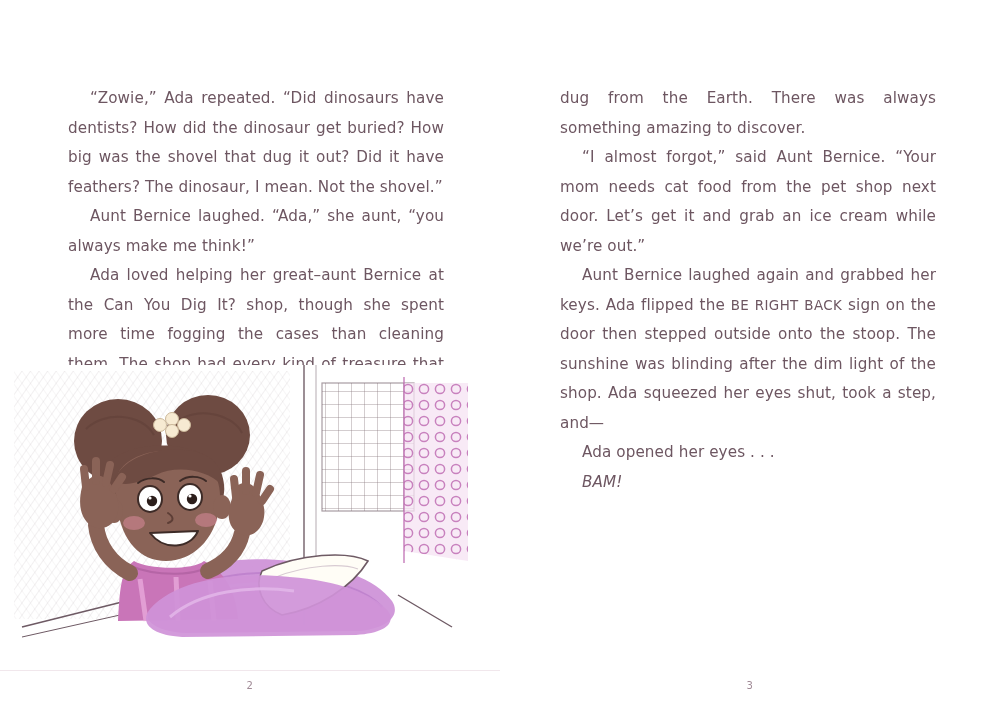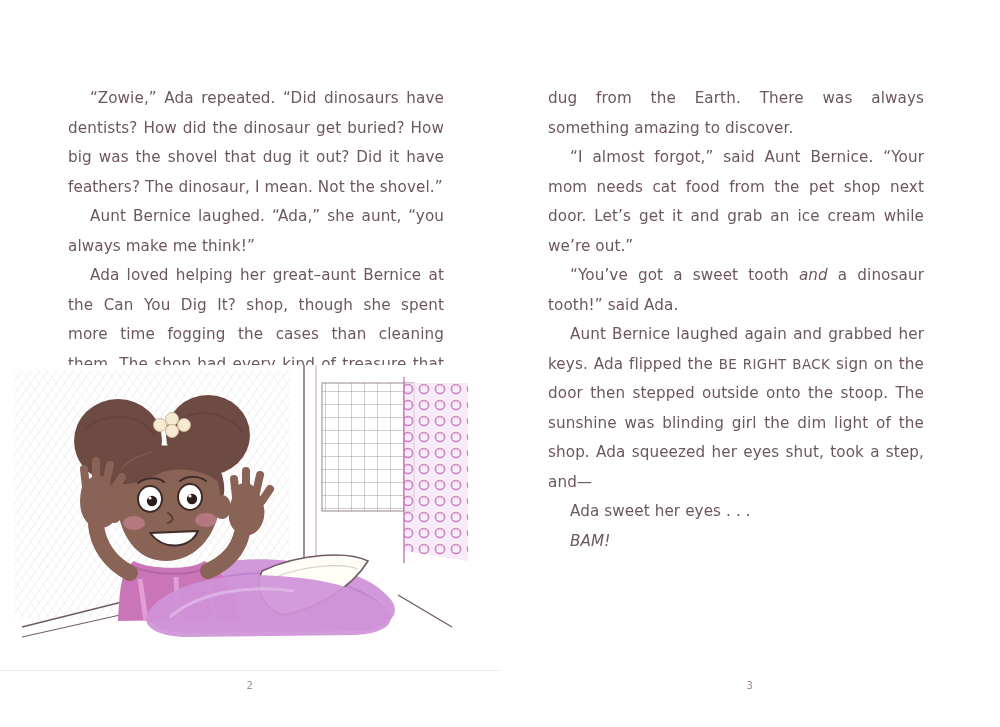--- a/index.html
+++ b/index.html
@@ -27,21 +27,21 @@
     height: 727px;
     box-sizing: border-box;
   }
   .page-inner {
     position: absolute;
     top: 84px;
     width: 376px;
     height: 560px;
   }
   .page-left .page-inner { left: 68px; }
-  .page-right .page-inner { left: 48px; }
+  .page-right .page-inner { left: 60px; }
 
   p.para {
     margin: 0;
     font-size: 15.2px;
     line-height: 29.5px;
     text-align: justify;
     text-justify: inter-word;
     color: #6d5661;
     letter-spacing: 0.1px;
   }
@@ -215,21 +215,20 @@
     </div>
 
     <div class="edge-line"></div>
     <div class="folio">2</div>
   </div>
 
   <div class="page page-right">
     <div class="page-inner">
       <p class="para noindent"><span>dug from the Earth. There was always something amazing to discover.</span></p>
       <p class="para indent"><span>“I almost forgot,” said Aunt Bernice. “Your mom needs cat food from the pet shop next door. Let’s get it and grab an ice cream while we’re out.”</span></p>
-      <p class="para indent"><span>“You’ve got a sweet tooth </span><span class="ital">and</span><span> a dinosaur tooth!” said Ada.</span></p>
-      <p class="para indent"><span>Aunt Bernice laughed again and grabbed her keys. Ada flipped the </span><span class="smallcaps">BE RIGHT BACK</span><span> sign on the door then stepped outside onto the stoop. The sunshine was blinding girl the dim light of the shop. Ada squeezed her eyes shut, took a step, and—</span></p>
-      <p class="para indent"><span>Ada sweet her eyes . . .</span></p>
+      <p class="para indent"><span>Aunt Bernice laughed again and grabbed her keys. Ada flipped the </span><span class="smallcaps">BE RIGHT BACK</span><span> sign on the door then stepped outside onto the stoop. The sunshine was blinding after the dim light of the shop. Ada squeezed her eyes shut, took a step, and—</span></p>
+      <p class="para indent"><span>Ada opened her eyes . . .</span></p>
       <p class="para indent"><span class="ital">BAM!</span></p>
     </div>
     <div class="folio">3</div>
   </div>
 
 </div>
 
 </body></html>

